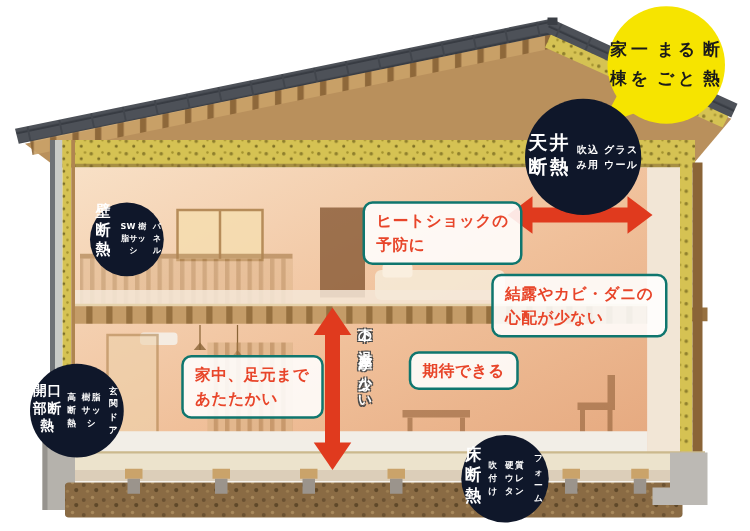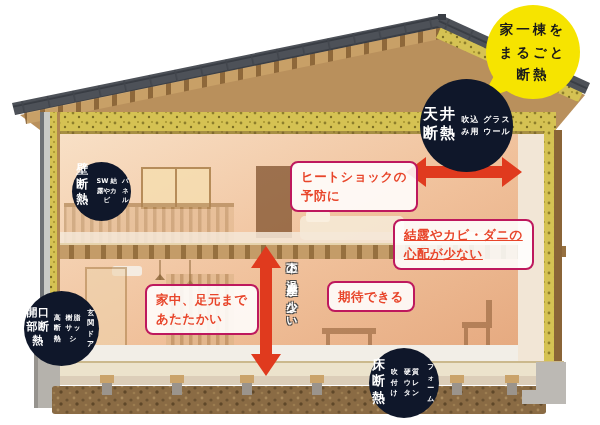--- a/index.html
+++ b/index.html
@@ -24,32 +24,32 @@
   .badge-wall .t{font-size:12px;margin-bottom:14px;}
   .badge-wall .s{font-size:6.5px;letter-spacing:0;}
   .badge-vent{left:156px;top:207px;width:68px;height:68px;}
   .badge-vent .t{font-size:12.5px;margin-bottom:3px;}
   .badge-opening{left:24px;top:291px;width:75px;height:75px;}
   .badge-opening .t{font-size:11px;letter-spacing:0.5px;margin-bottom:3px;}
   .badge-floor{left:369px;top:348px;width:70px;height:70px;}
   .badge-floor .t{font-size:13px;margin-bottom:3px;}
   
   .benefit{
-    position:absolute;background:rgba(255,255,255,0.88);border:2px solid #be185d;
+    position:absolute;background:rgba(255,255,255,0.88);border:2px solid #0f766e;
     border-radius:8px;padding:4px 9px;color:#e8452a;font-weight:bold;
     font-size:12.5px;line-height:1.55;letter-spacing:0.5px;white-space:nowrap;z-index:3;
   }
   .benefit-heatshock{left:290px;top:161px;}
-  .benefit-condensation{left:393px;top:219px;text-decoration:underline;}
+  .benefit-condensation{left:393px;top:219px;}
   .benefit-warm{left:145px;top:284px;}
   .benefit-health{left:327px;top:281px;}
   
   .bubble{
     position:absolute;left:486px;top:5px;width:94px;height:94px;border-radius:50%;
-    background:#f6e400;color:#1a1a1a;display:flex;flex-direction:column;
+    background:#f6e400;color:#1a1a1a;display:flex;flex-direction:row;
     align-items:center;justify-content:center;text-align:center;font-weight:bold;
     font-size:13.5px;line-height:1.7;letter-spacing:3px;z-index:3;
   }
   
   .caption{
     position:absolute;color:#fff;font-weight:bold;z-index:2;
     text-shadow:-1px -1px 0 #4b4b4b,1px -1px 0 #4b4b4b,-1px 1px 0 #4b4b4b,1px 1px 0 #4b4b4b;
   }
   .caption-rooms{left:395px;top:187px;width:135px;text-align:center;font-size:10px;letter-spacing:0.5px;}
   .caption-vertical{
@@ -235,21 +235,21 @@
     <span>断熱</span>
   </div>
 
   <div class="badge badge-ceiling">
     <div class="t">天井断熱</div>
     <div class="s">吹込み用</div>
     <div class="s">グラスウール</div>
   </div>
   <div class="badge badge-wall">
     <div class="t">壁断熱</div>
-    <div class="s">SW 結露やカビ</div>
+    <div class="s">SW 樹脂サッシ</div>
     <div class="s">パネル</div>
   </div>
   <div class="badge badge-floor">
     <div class="t">床断熱</div>
     <div class="s">吹付け</div>
     <div class="s">硬質ウレタン</div>
     <div class="s">フォーム</div>
   </div>
   <div class="badge badge-opening">
     <div class="t">開口部断熱</div>

